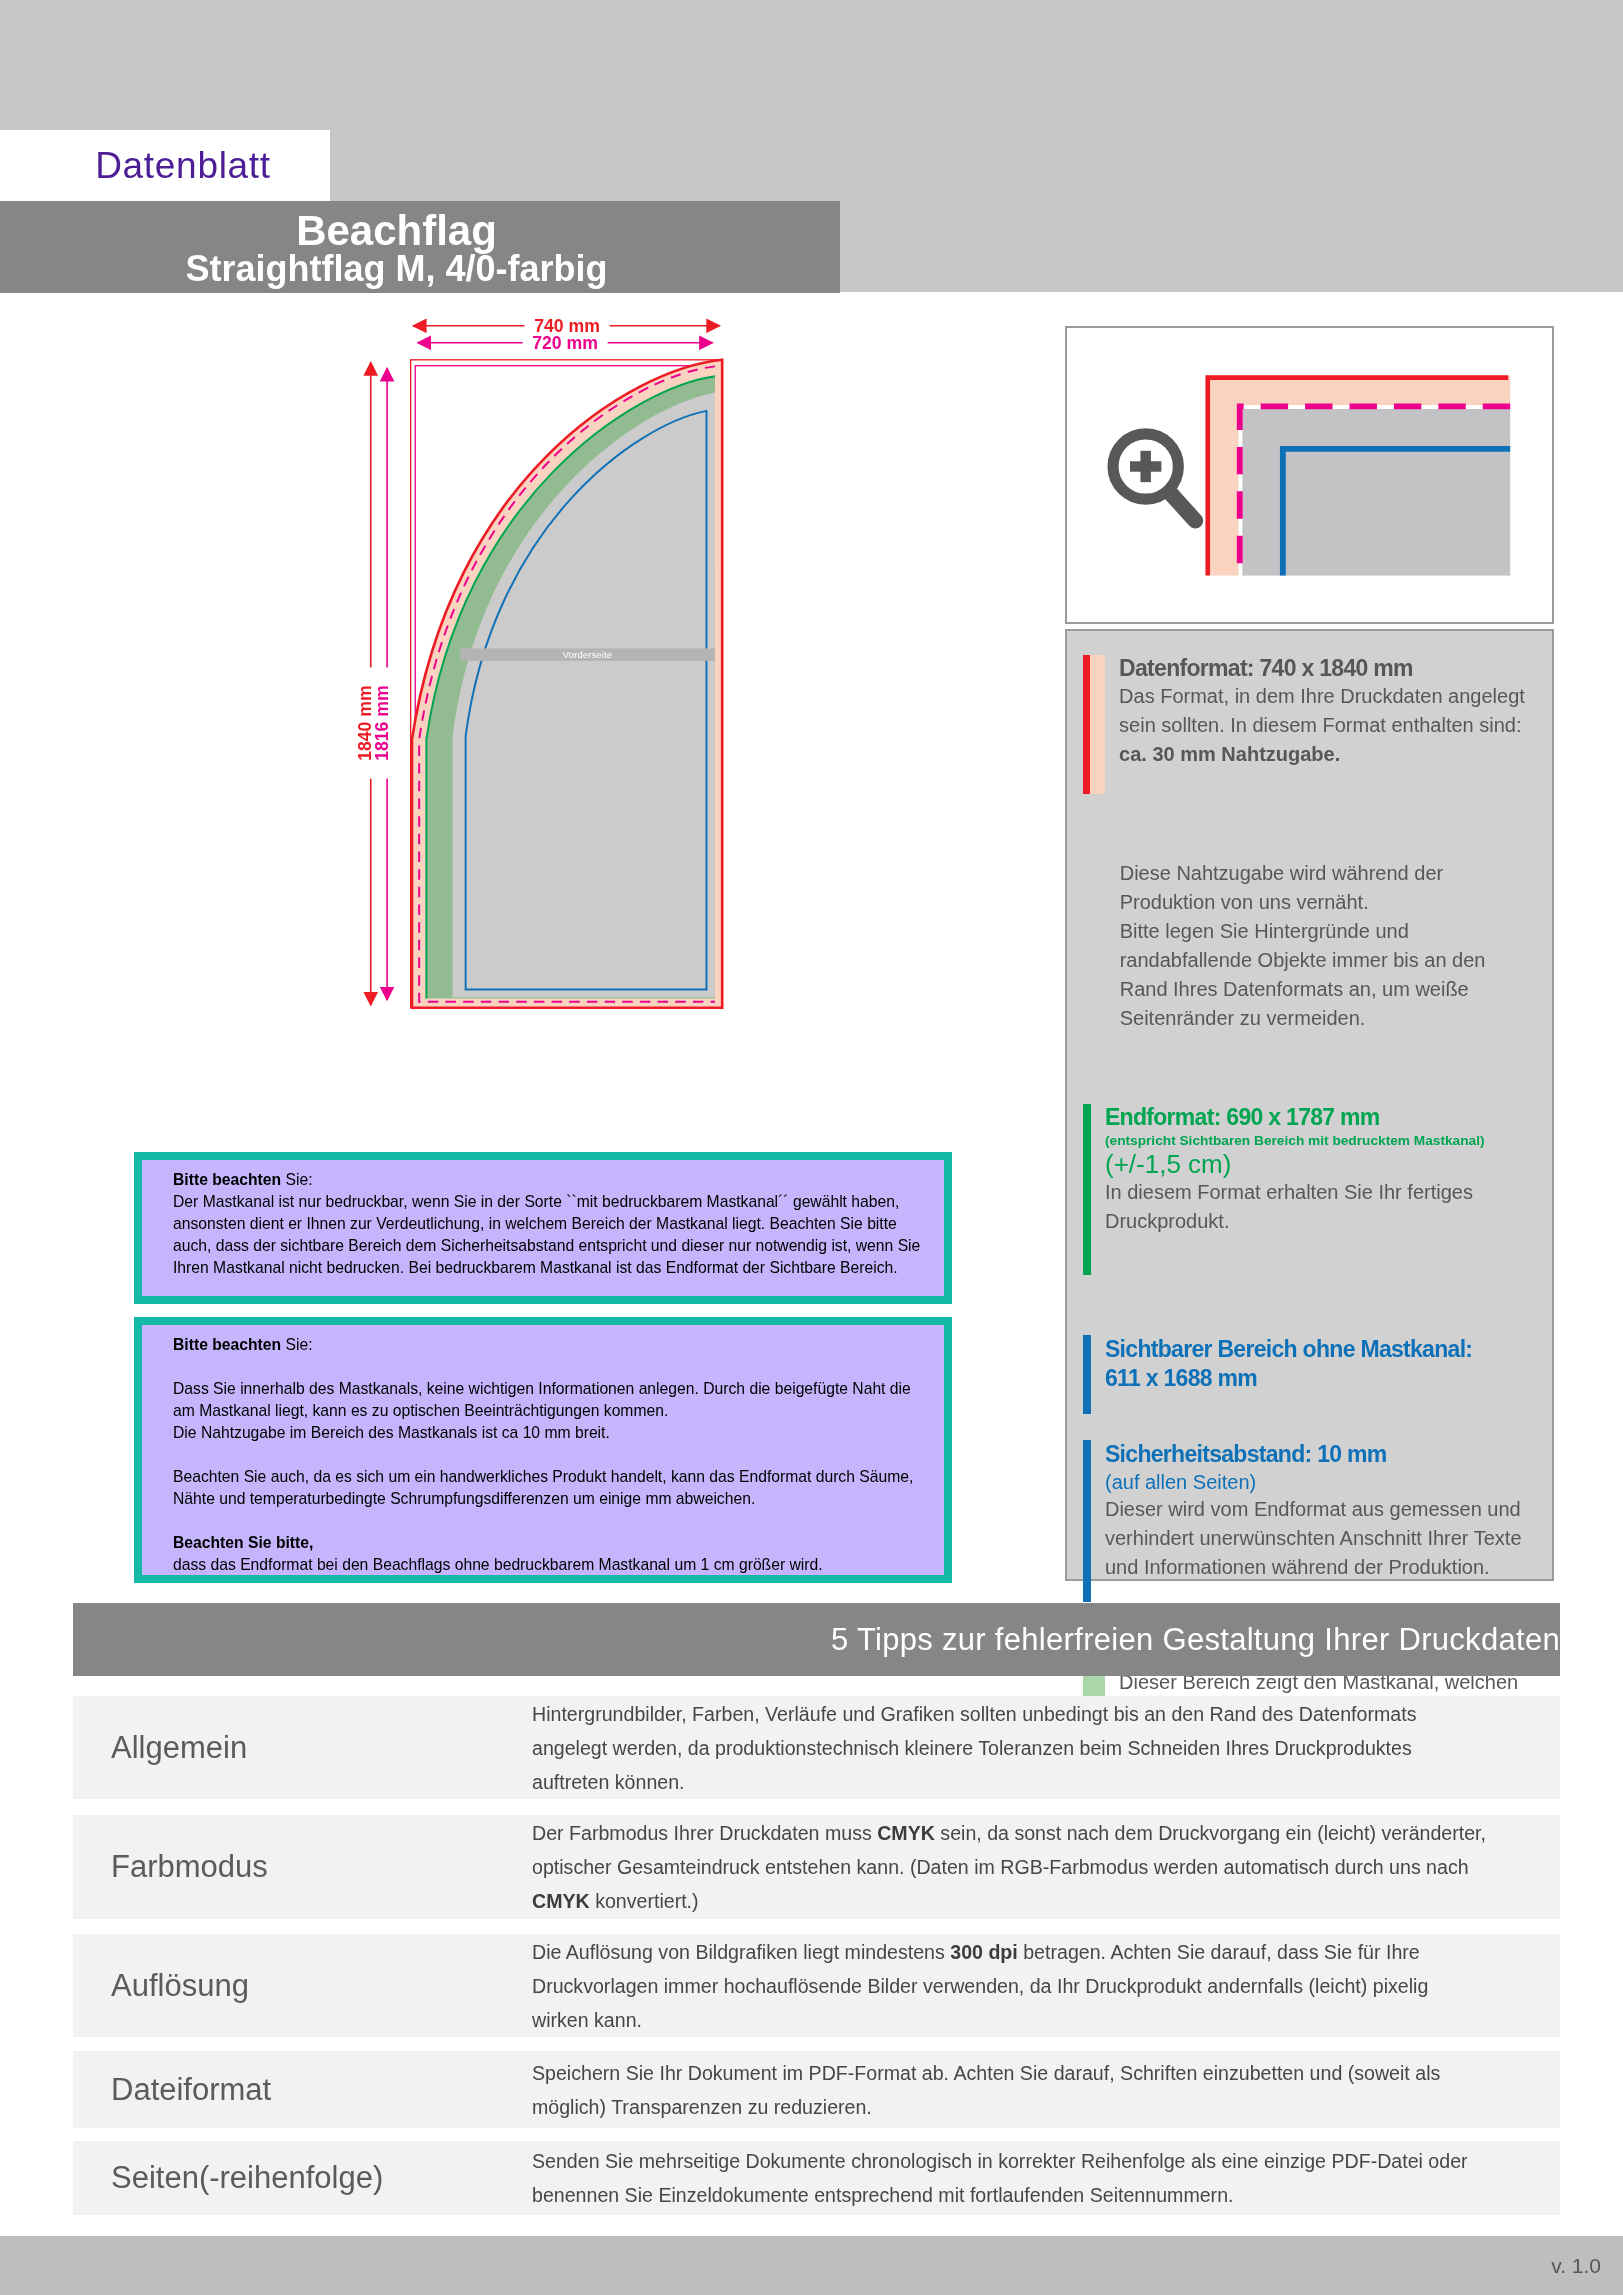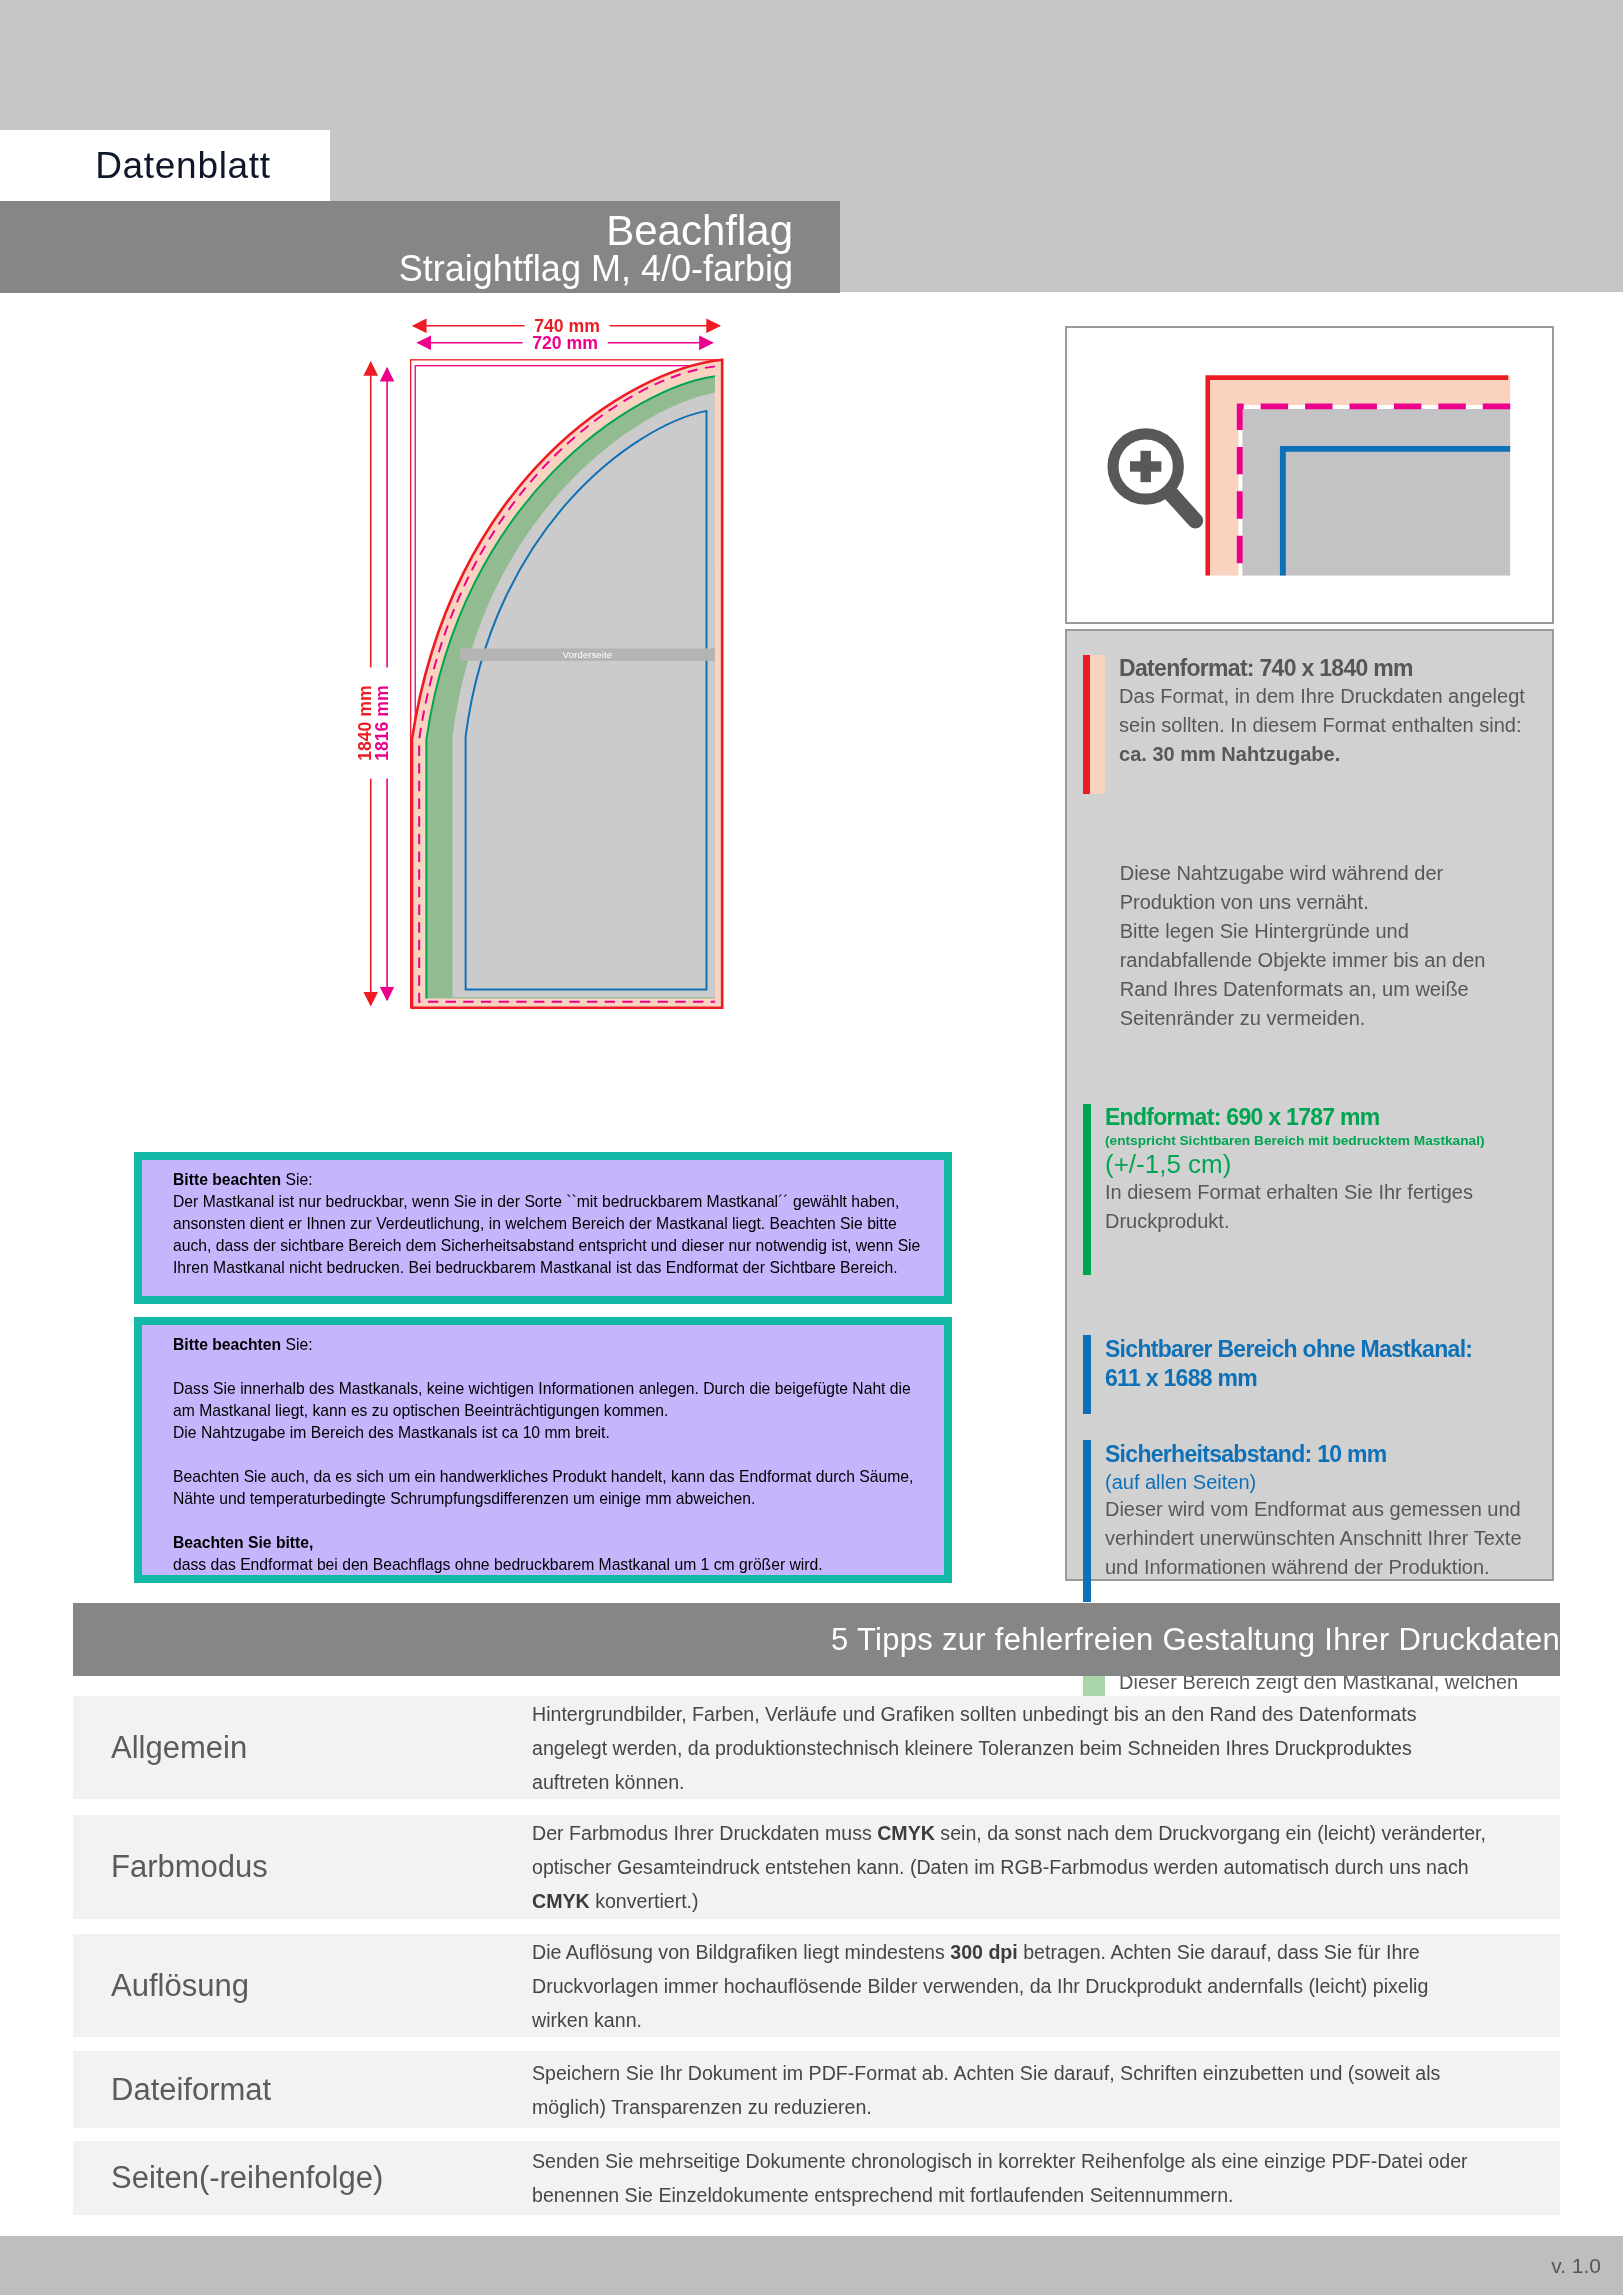--- a/index.html
+++ b/index.html
@@ -4,24 +4,24 @@
 <style>
   * { margin:0; padding:0; box-sizing:border-box; }
   html,body { background:#ffffff; }
   body { font-family:"Liberation Sans", sans-serif; }
   .page { position:relative; width:1623px; height:2295px; background:#ffffff; overflow:hidden; }
 
   
   .top-band   { position:absolute; left:0; top:0; width:1623px; height:292px; background:#c7c6c6; }
   .sheet-box  { position:absolute; left:0; top:130px; width:330px; height:71px; background:#ffffff;
                 display:flex; align-items:center; justify-content:center; }
-  .sheet-box span { font-size:37px; color:#0f172a; letter-spacing:0.7px;margin-left:36px; }
+  .sheet-box span { font-size:37px; color:#4c1d95; letter-spacing:0.7px;margin-left:36px; }
   .title-bar  { position:absolute; left:0; top:201px; width:840px; height:92px; background:#868686;
-                display:flex; flex-direction:column; justify-content:center; align-items:flex-end;
-                padding-right:47px; color:#ffffff; }
+                display:flex; flex-direction:column; justify-content:center; align-items:center;
+                padding-right:47px; color:#ffffff;font-weight:bold; }
   .title-bar .t1 { font-size:42px; line-height:43px; }
   .title-bar .t2 { font-size:36px; line-height:33px; }
 
   
   .flag-svg { position:absolute; left:353px; top:314px; }
 
   
   .note-box { position:absolute; left:134px; width:818px; border:8px solid #14b8a6; background:#c4b5fd;
               padding:9.2px 13px 6.5px 31px; font-size:15.7px; line-height:22px; color:#000000; }
   .note-box.b1 { top:1152px; height:152px; }

